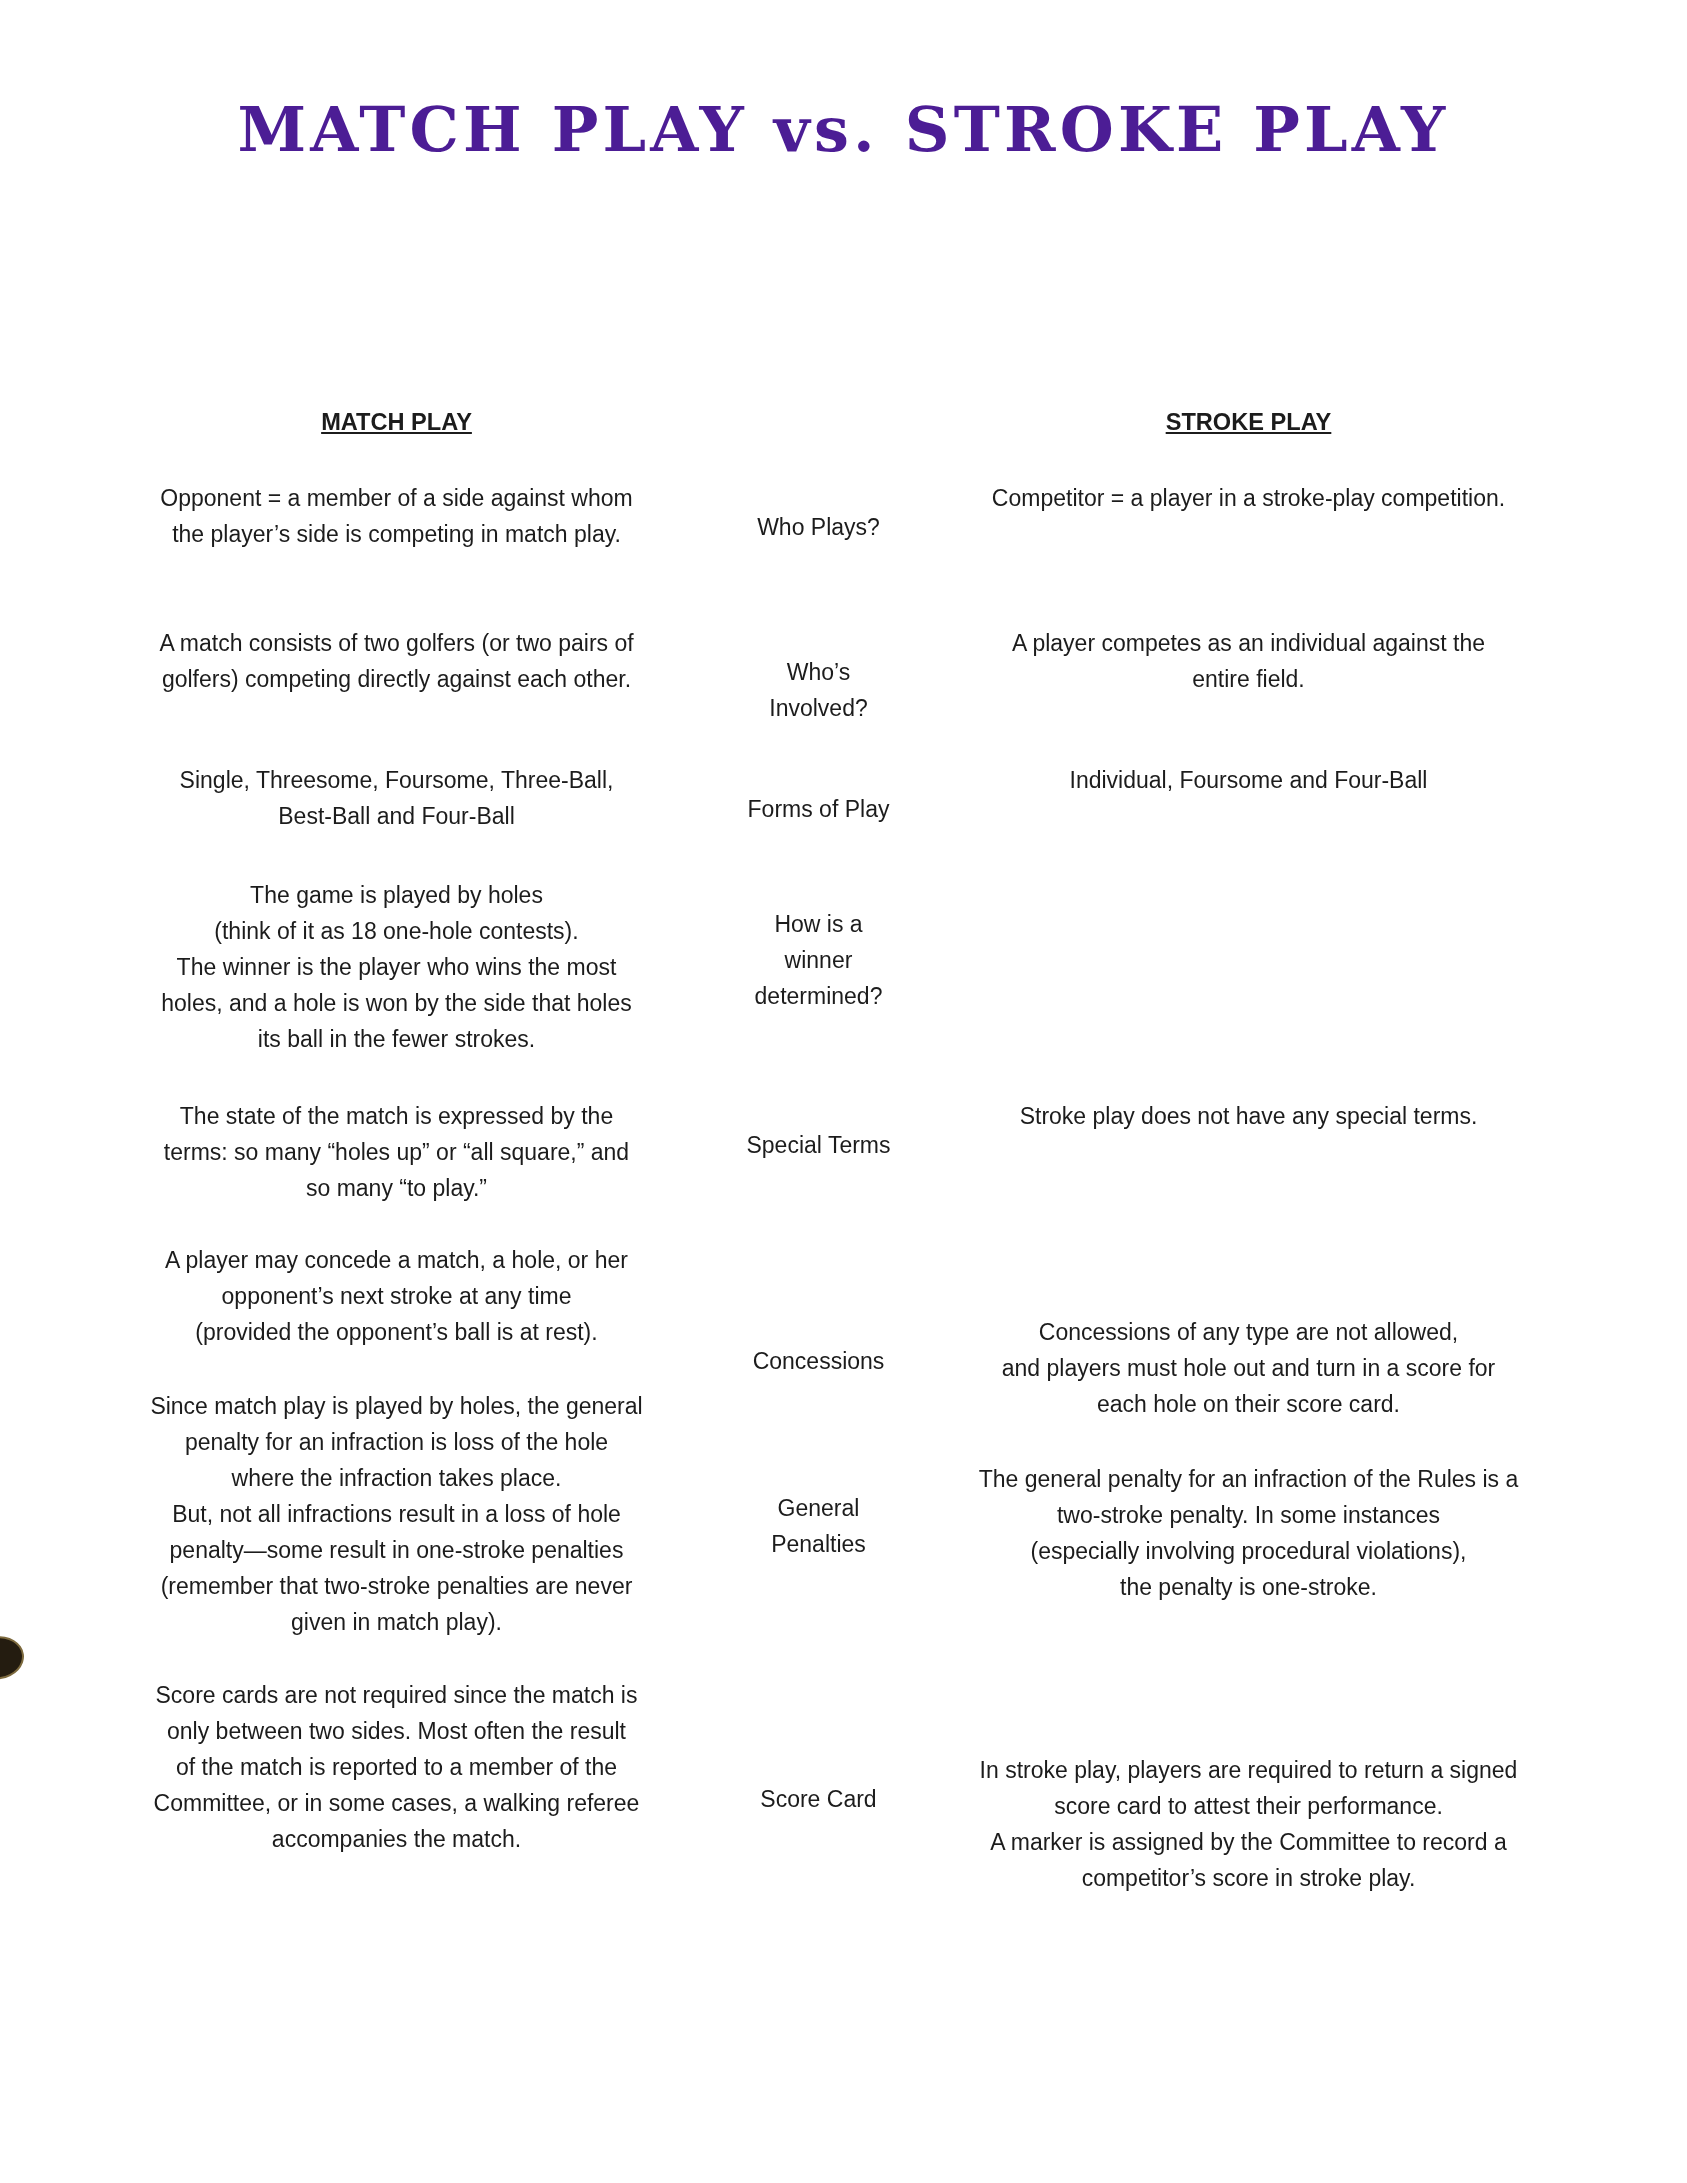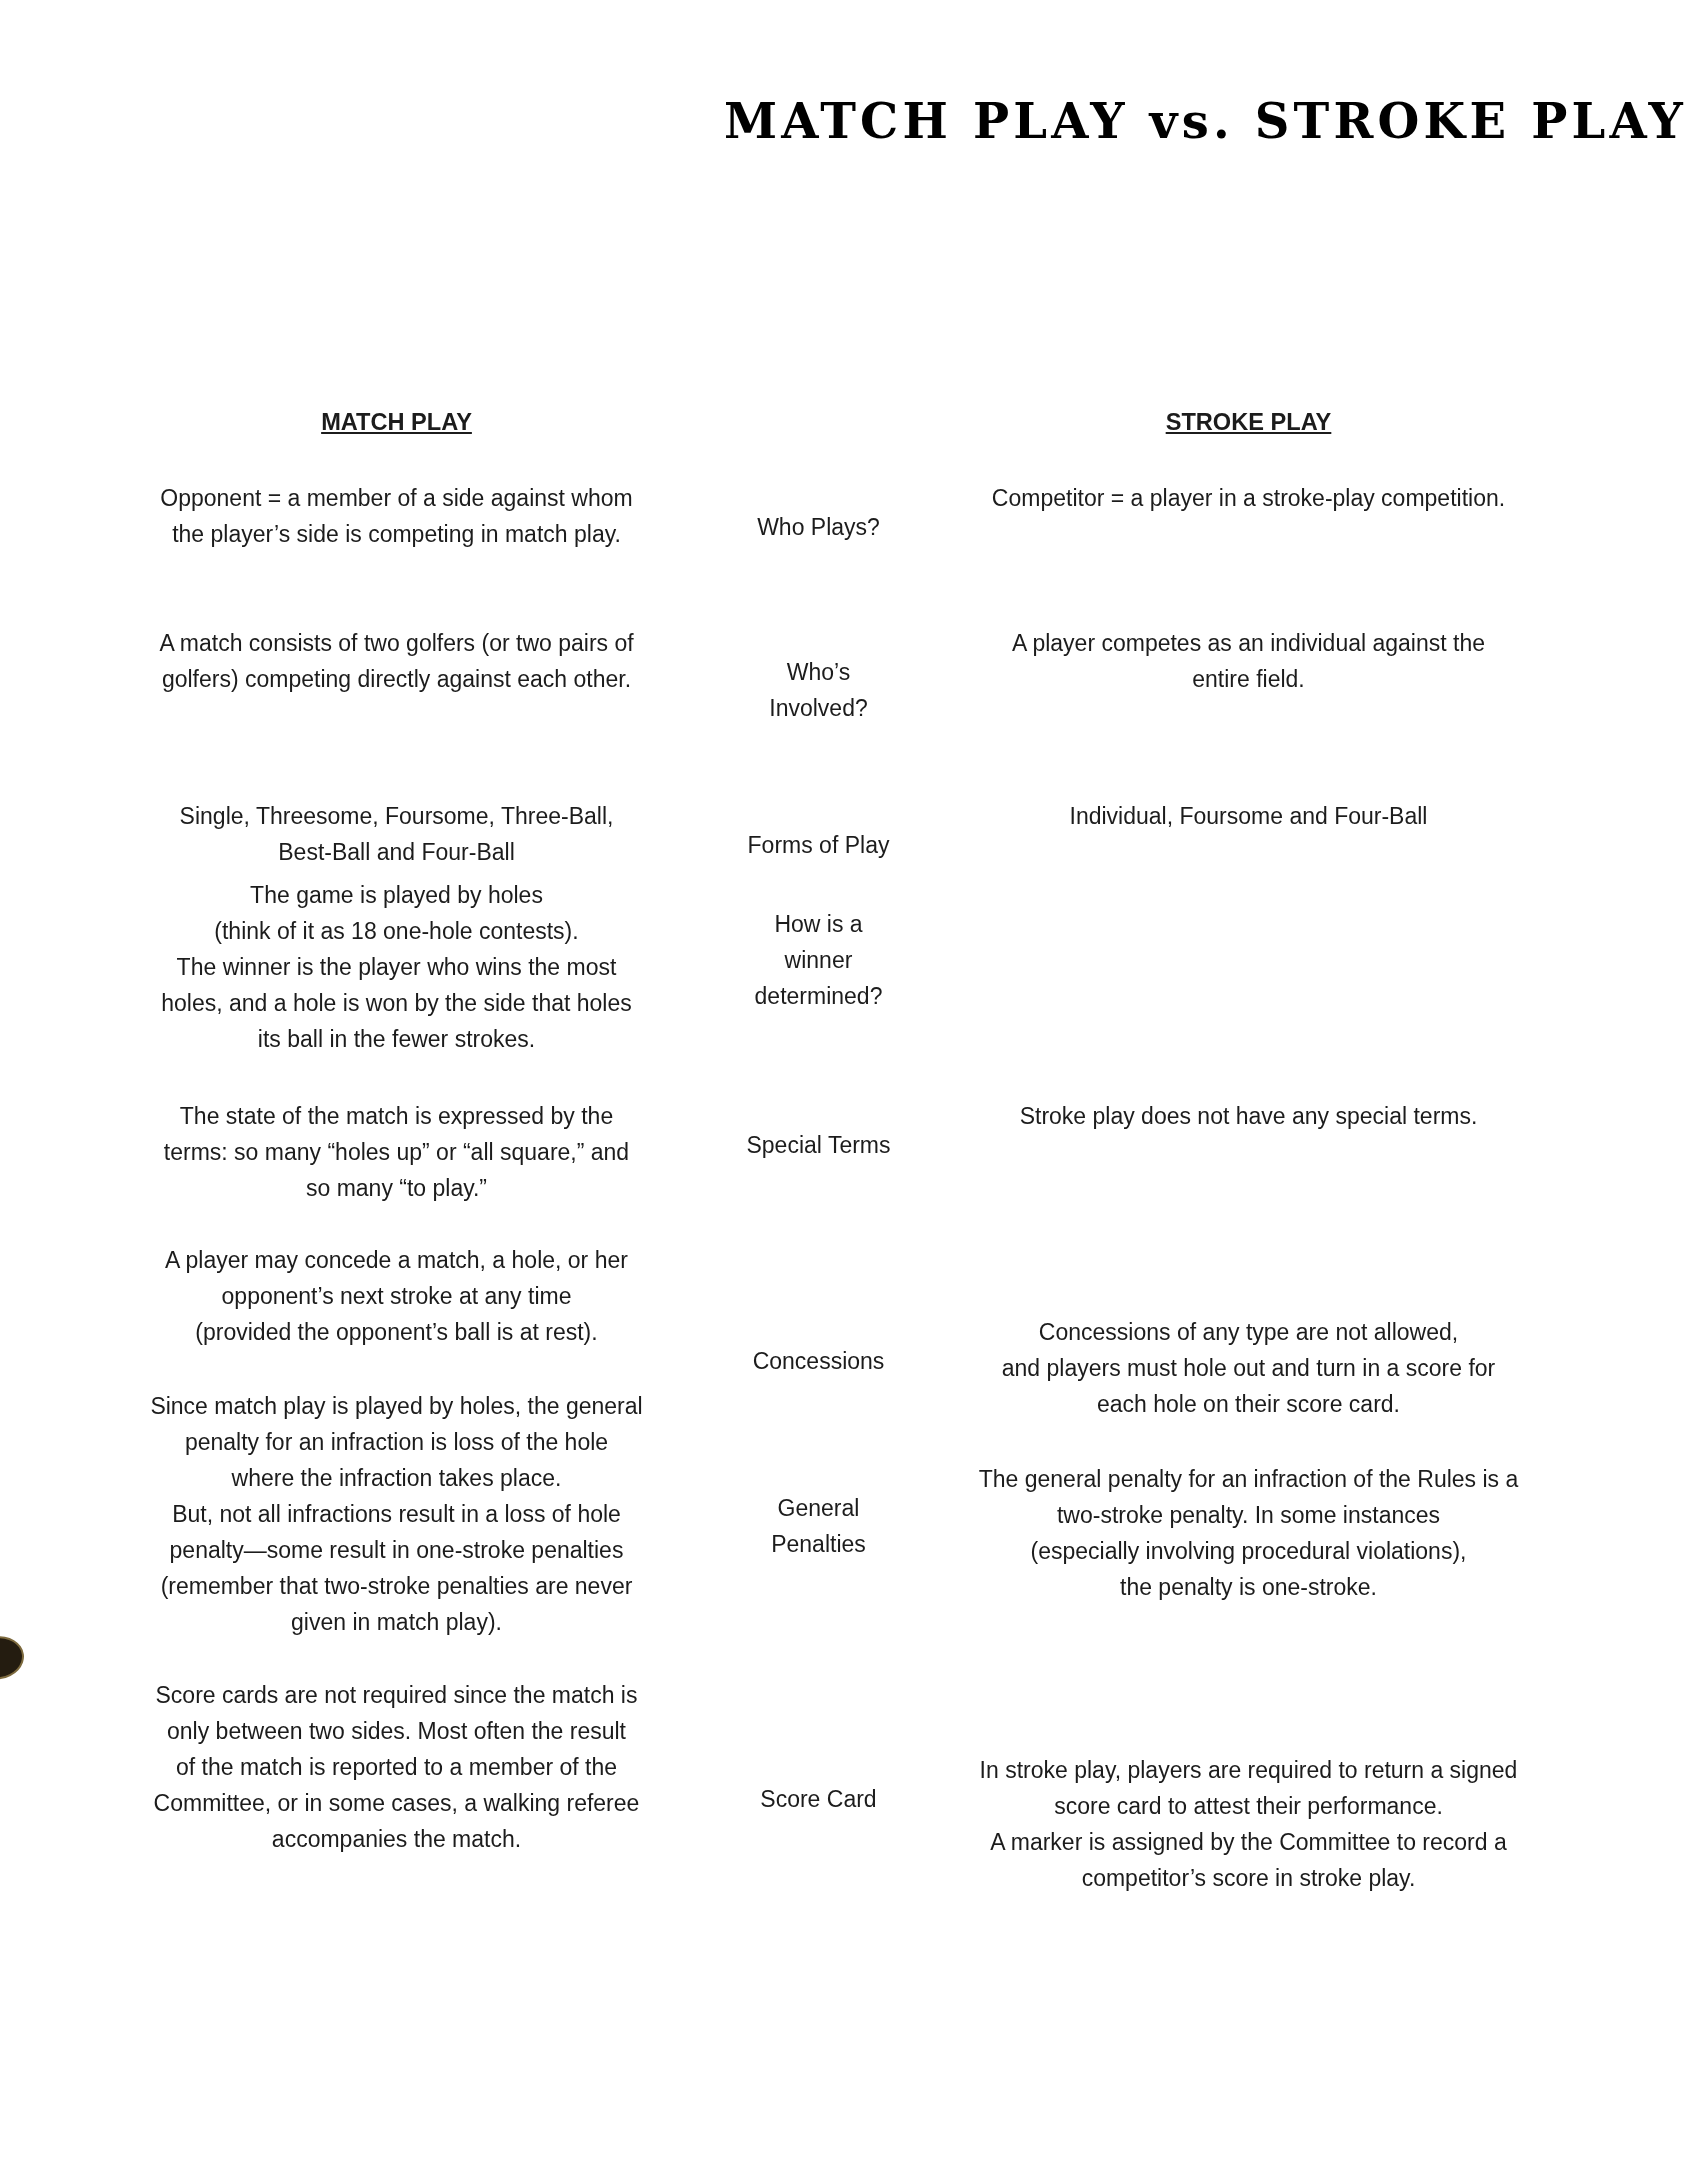--- a/index.html
+++ b/index.html
@@ -15,26 +15,26 @@
     font-family: "Liberation Sans", sans-serif;
     color: #1c1c1c;
     overflow: hidden;
   }
   .title {
     position: absolute;
     top: 93px;
     left: 0;
     width: 100%;
     margin: 0;
-    text-align: right;
+    text-align: center;
     font-family: "DejaVu Serif", serif;
     font-weight: bold;
-    font-size: 48px;
+    font-size: 62px;
     letter-spacing: 4.2px;
-    color: #000000;
+    color: #4c1d95;
   }
   .col-header {
     position: absolute;
     top: 409px;
     font-size: 23.6px;
     font-weight: bold;
     text-decoration: underline;
     text-align: center;
     white-space: pre-line;
   }
@@ -49,21 +49,21 @@
     line-height: 36px;
     color: #1c1c1c;
   }
   .cell.left  { left: 101px;  width: 591px; }
   .cell.mid   { left: 734px;  width: 169px; margin-top: 29px; }
   .cell.right { left: 911px; width: 675px; }
 
   
   .rt1 { top: 480px; }
   .rt2 { top: 625px; }
-  .rt3 { top: 798px; }
+  .rt3 { top: 762px; }
   .rt4 { top: 877px; }
   .rt5 { top: 1098px; }
   .r6l { top: 1242px; }
   .r6c, .r6r { top: 1314px; }
   .r7l { top: 1388px; }
   .r7c, .r7r { top: 1461px; text-align: center; }
   .r8l { top: 1677px; }
   .r8c, .r8r { top: 1752px; }
 
   .smudge {

